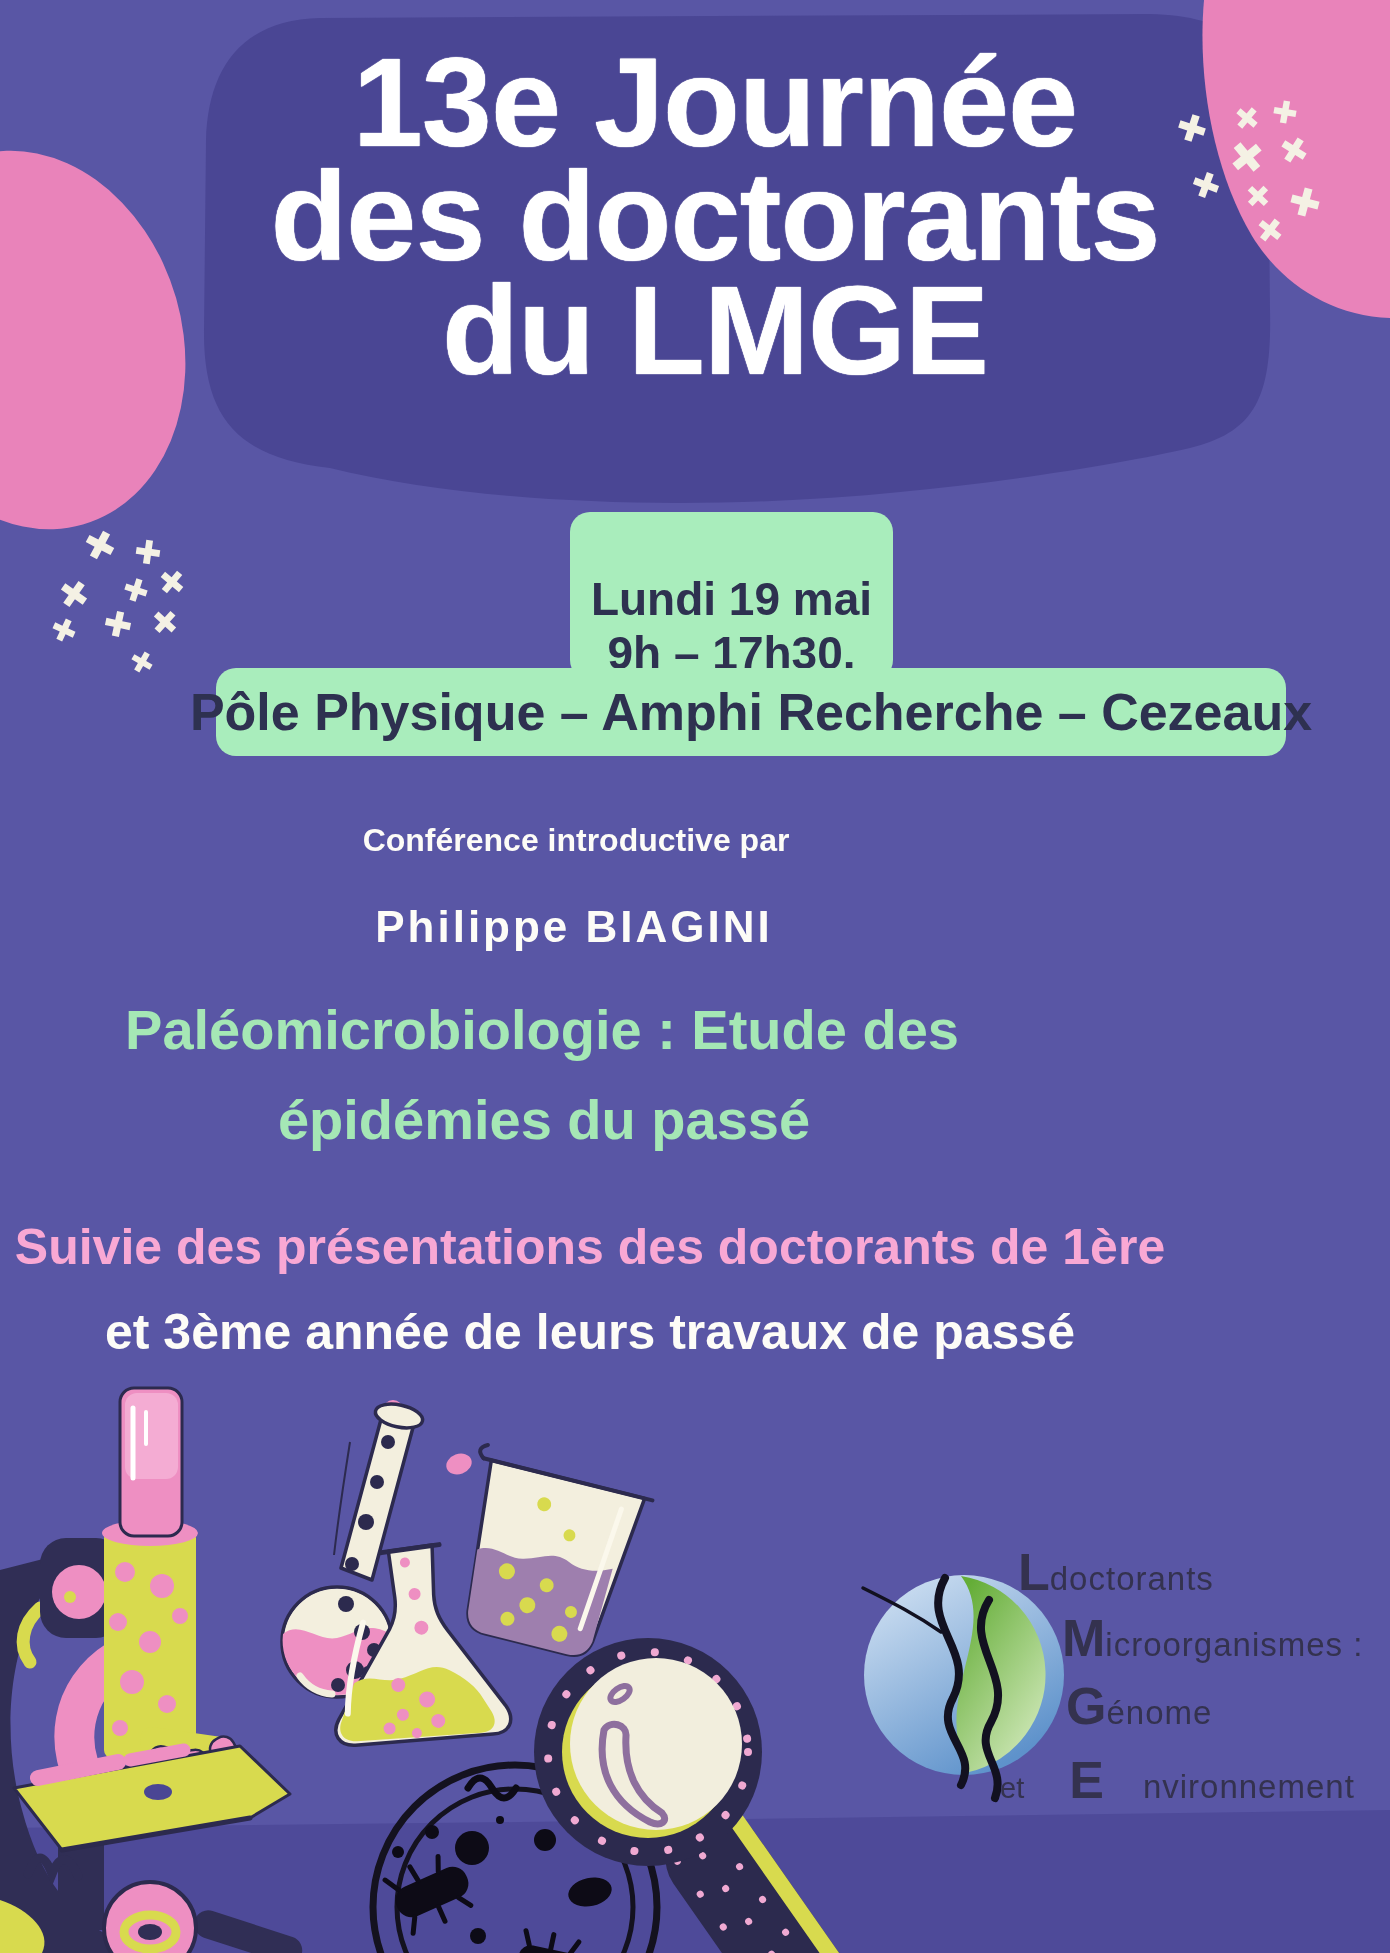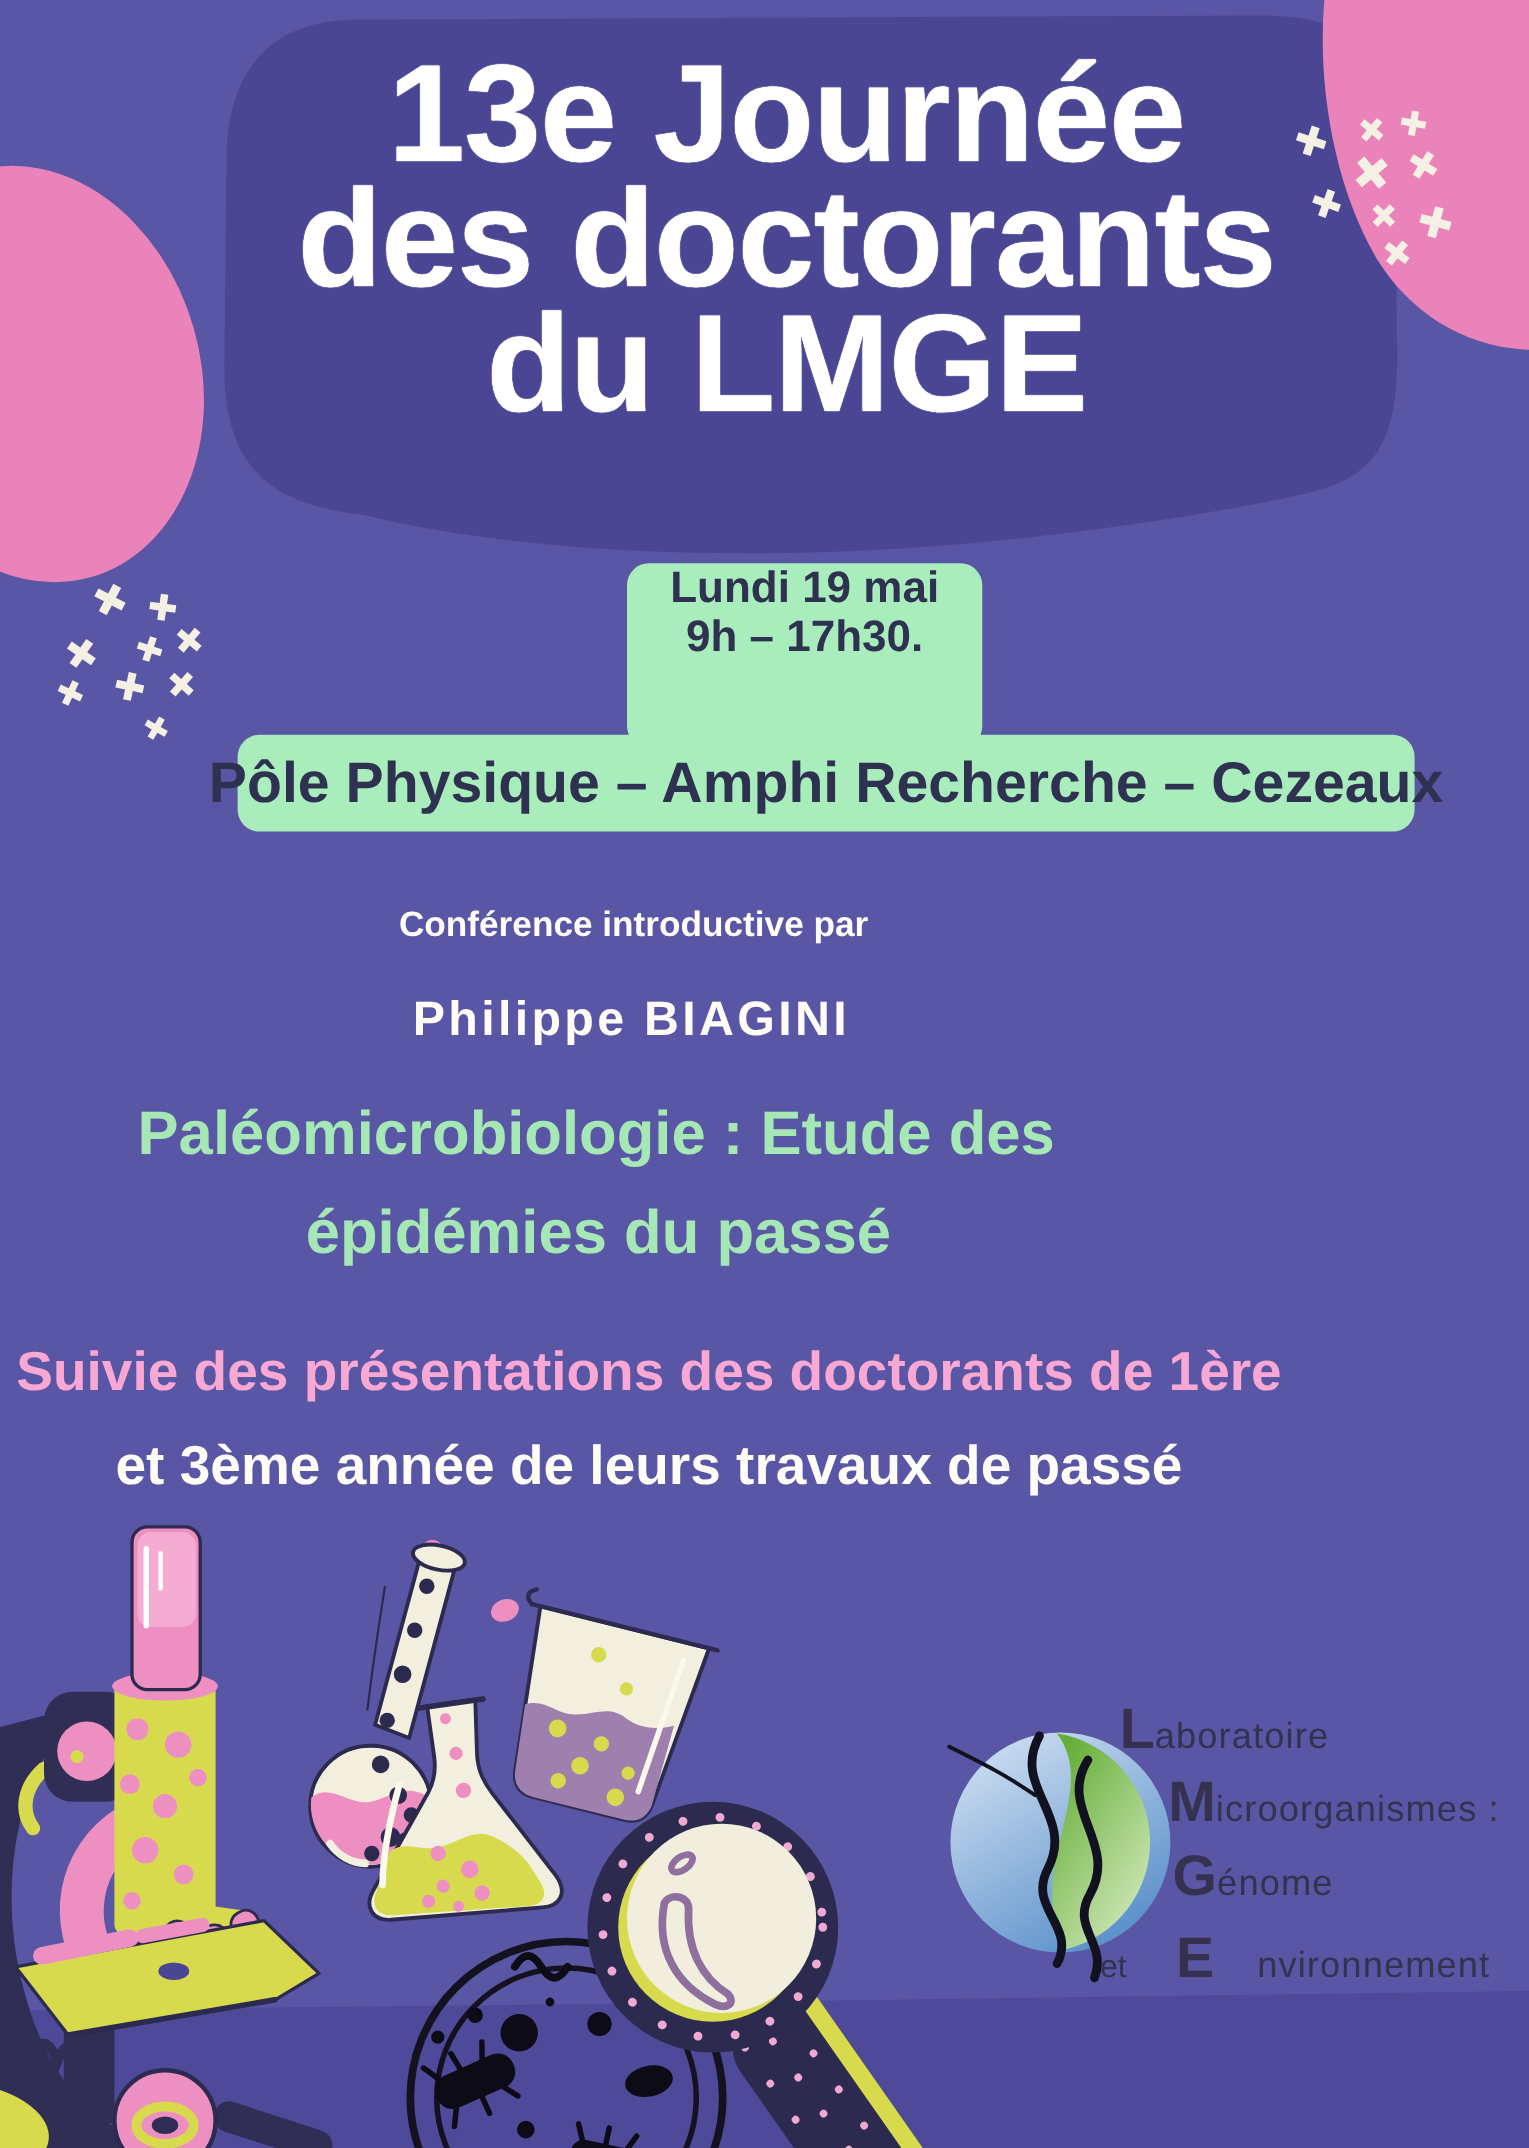--- a/index.html
+++ b/index.html
@@ -17,22 +17,22 @@
     position:absolute;top:46px;left:30px;width:1370px;text-align:center;
     color:#ffffff;font-weight:900;font-size:126px;line-height:114px;
     letter-spacing:-1px;
   }
   .title div{text-shadow:0 0 1px #fff,0 0 1px #fff;}
 
   
   .datebox{
     position:absolute;left:570px;top:512px;width:323px;height:168px;
     background:#a9edbc;border-radius:20px;
-    display:flex;flex-direction:column;justify-content:flex-start;
-    text-align:center;color:#2e3150;font-weight:700;font-size:40px;
+    display:flex;flex-direction:column;justify-content:flex-end;
+    text-align:center;color:#2e3150;font-weight:700;font-size:46px;
   }
   .locbox{
     position:absolute;left:216px;top:668px;width:1070px;height:88px;
     background:#a9edbc;border-radius:20px;
     display:flex;align-items:center;justify-content:center;
     color:#2e3150;font-weight:700;font-size:52px;white-space:nowrap;
   }
 
   
   .hand{position:absolute;text-align:center;white-space:nowrap;font-weight:700;}
@@ -320,21 +320,21 @@
       <circle cx="107" cy="105" r="100" fill="url(#lgBlue)"></circle>
       <path d="M 104 6 C 144 60 72 130 112 202 A 100 100 0 0 0 104 6 Z" fill="url(#lgGreen)"></path>
       <g fill="none" stroke="#121120" stroke-linecap="round">
         <path d="M 6 18 C 38 34 58 44 84 62" stroke-width="3.5"></path>
         <path d="M 88 8 C 62 55 120 80 96 128 C 76 165 122 180 104 215" stroke-width="8"></path>
         <path d="M 132 30 C 104 75 160 105 134 152 C 116 183 150 196 138 228" stroke-width="8"></path>
       </g>
     </svg>
     <div class="logo-row lr1">
       <span class="cap">L</span>
-        <span class="rest">aboratoire</span>
+        <span class="rest">doctorants</span>
     </div>
     <div class="logo-row lr2">
       <span class="cap">M</span>
         <span class="rest">icroorganismes :</span>
     </div>
     <div class="logo-row lr3">
       <span class="cap">G</span>
         <span class="rest">énome</span>
     </div>
     <div class="logo-row lr4">

